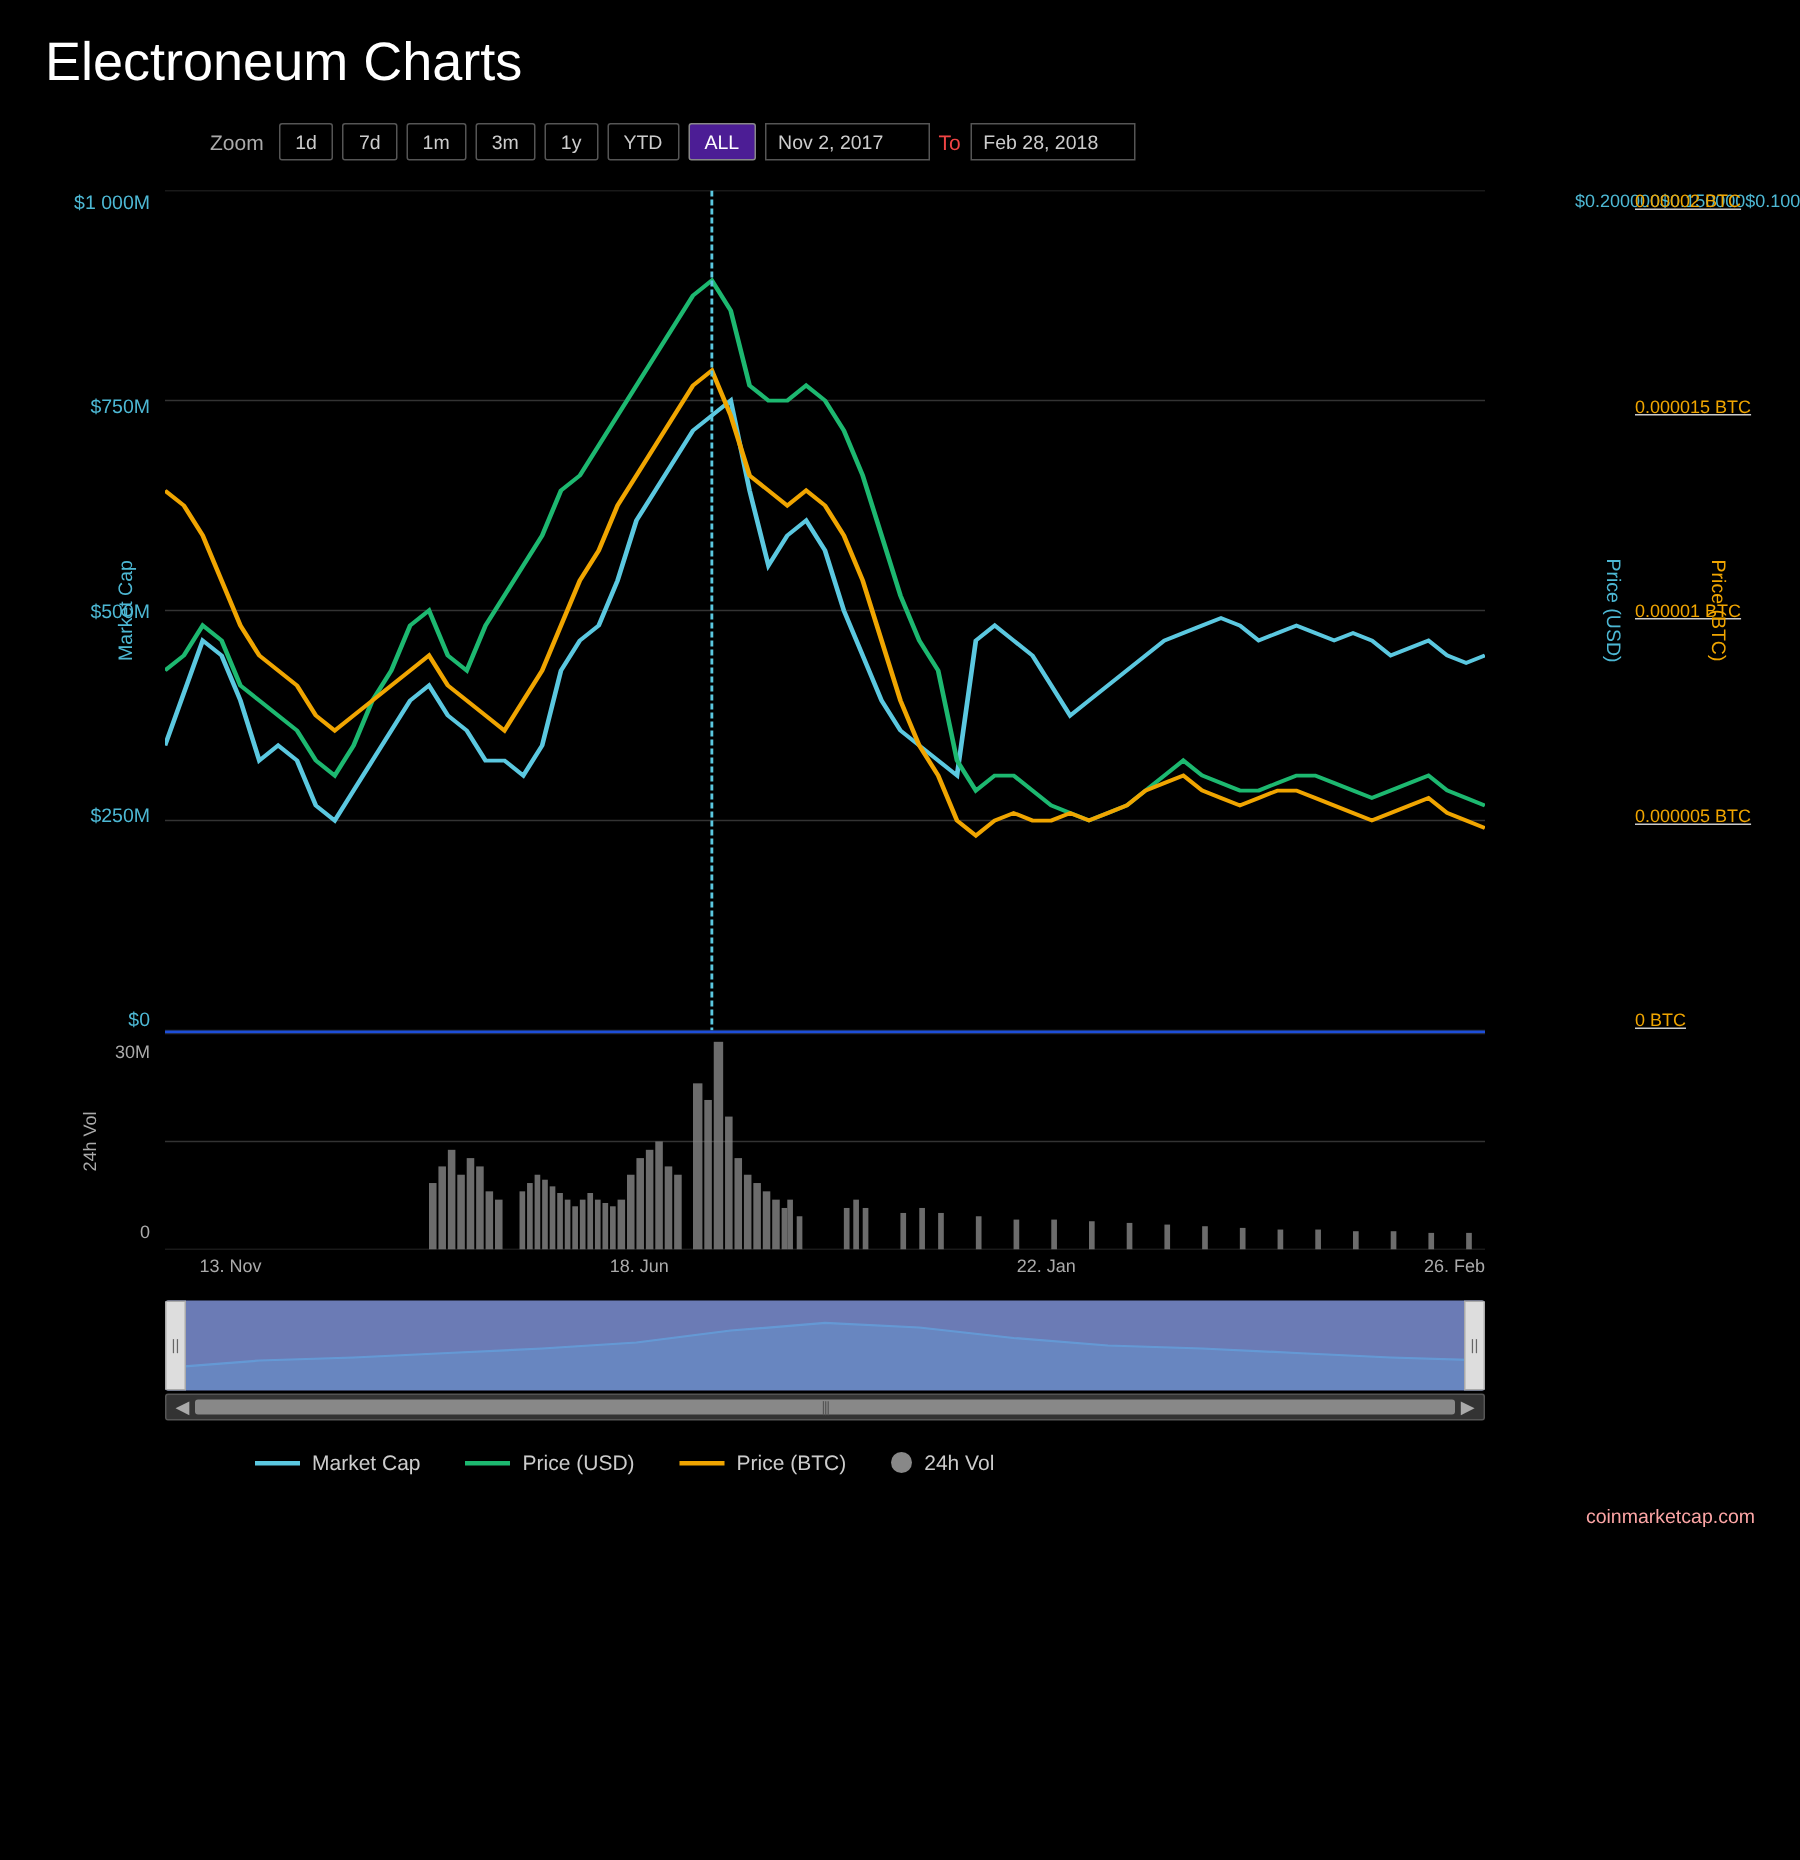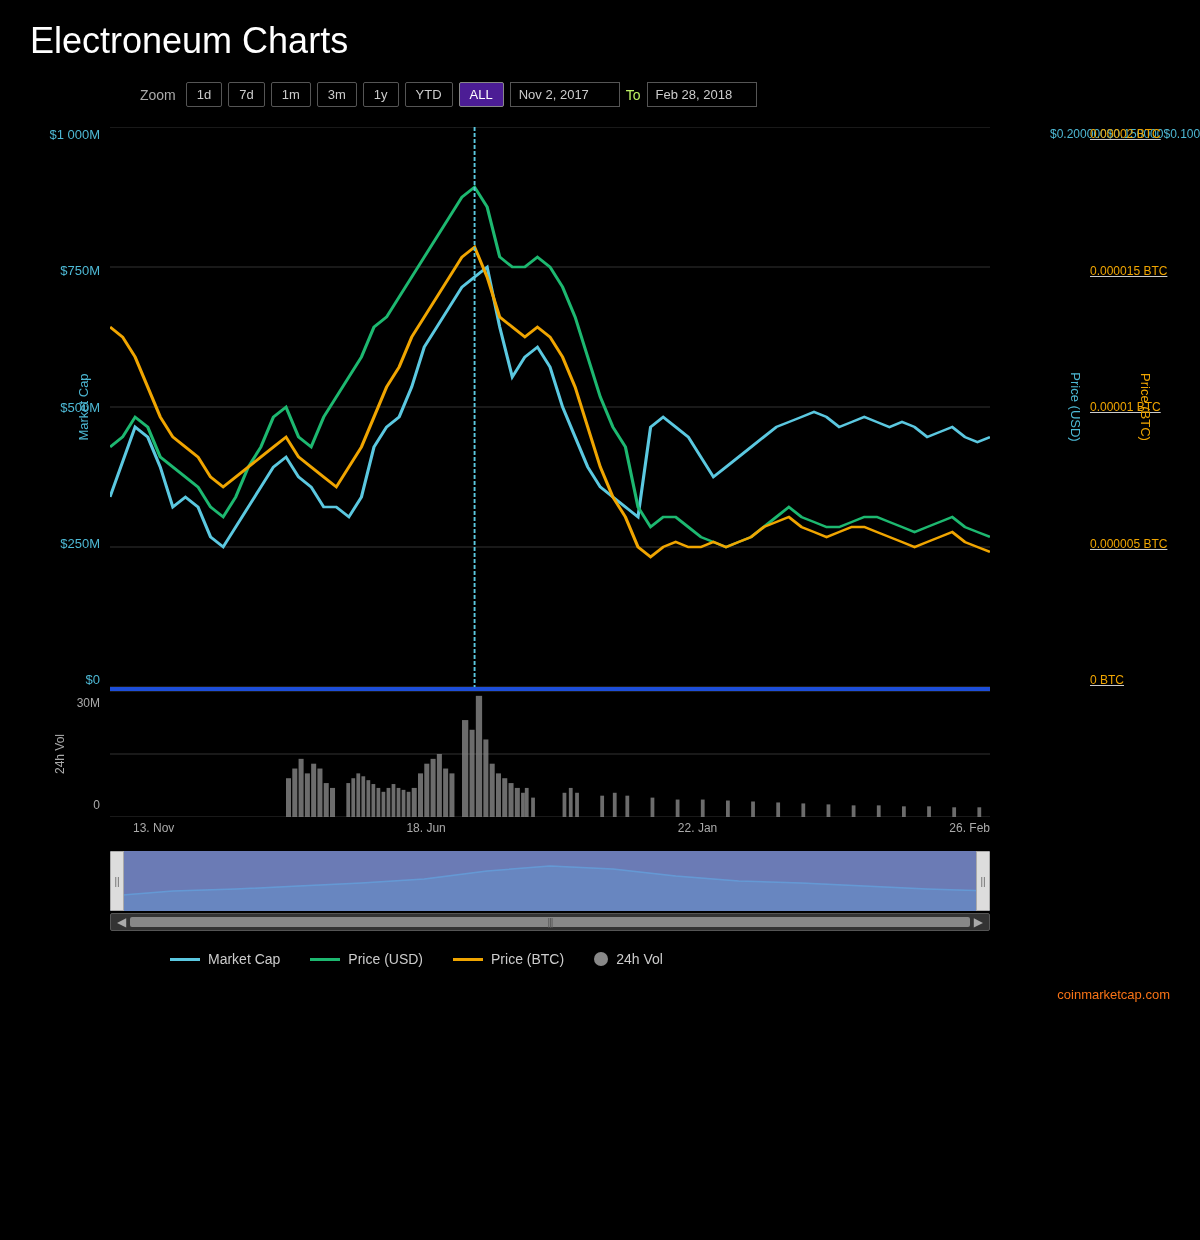--- a/index.html
+++ b/index.html
@@ -47,21 +47,21 @@
     }
     .date-input {
       background: #000;
       border: 1px solid #555;
       color: #ccc;
       padding: 4px 8px;
       font-size: 13px;
       width: 110px;
     }
     .to-label {
-      color: #bef264;
+      color: #ef4444;
       font-size: 14px;
     }
     .chart-container {
       position: relative;
       margin-left: 10px;
       width: 1160px;
     }
     .main-chart-area {
       position: relative;
       height: 560px;
@@ -148,25 +148,25 @@
       width: 100%;
       height: 100%;
       display: block;
     }
     .gridline {
       stroke: #333;
       stroke-width: 1;
     }
     .vol-chart-area {
       position: relative;
-      height: 130px;
+      height: 146px;
       margin-left: 80px;
       margin-right: 200px;
       margin-top: 0;
-      border-top: 4px solid #1d4ed8;
+      border-top: 2px solid #1d4ed8;
     }
     .vol-label {
       position: absolute;
       left: -70px;
       top: 50%;
       transform: translateY(-50%) rotate(-90deg);
       color: #aaa;
       font-size: 12px;
       white-space: nowrap;
     }
@@ -307,21 +307,21 @@
     .legend-circle {
       width: 14px;
       height: 14px;
       border-radius: 50%;
       background: #888;
     }
     .watermark {
       text-align: right;
       margin-right: 10px;
       margin-top: 20px;
-      color: #f97316;
+      color: #fca5a5;
       font-size: 13px;
     }
   </style>
 </head>
 <body>
 
 <h1>Electroneum Charts</h1>
 
 <div class="controls">
   <span class="zoom-label">Zoom</span>

